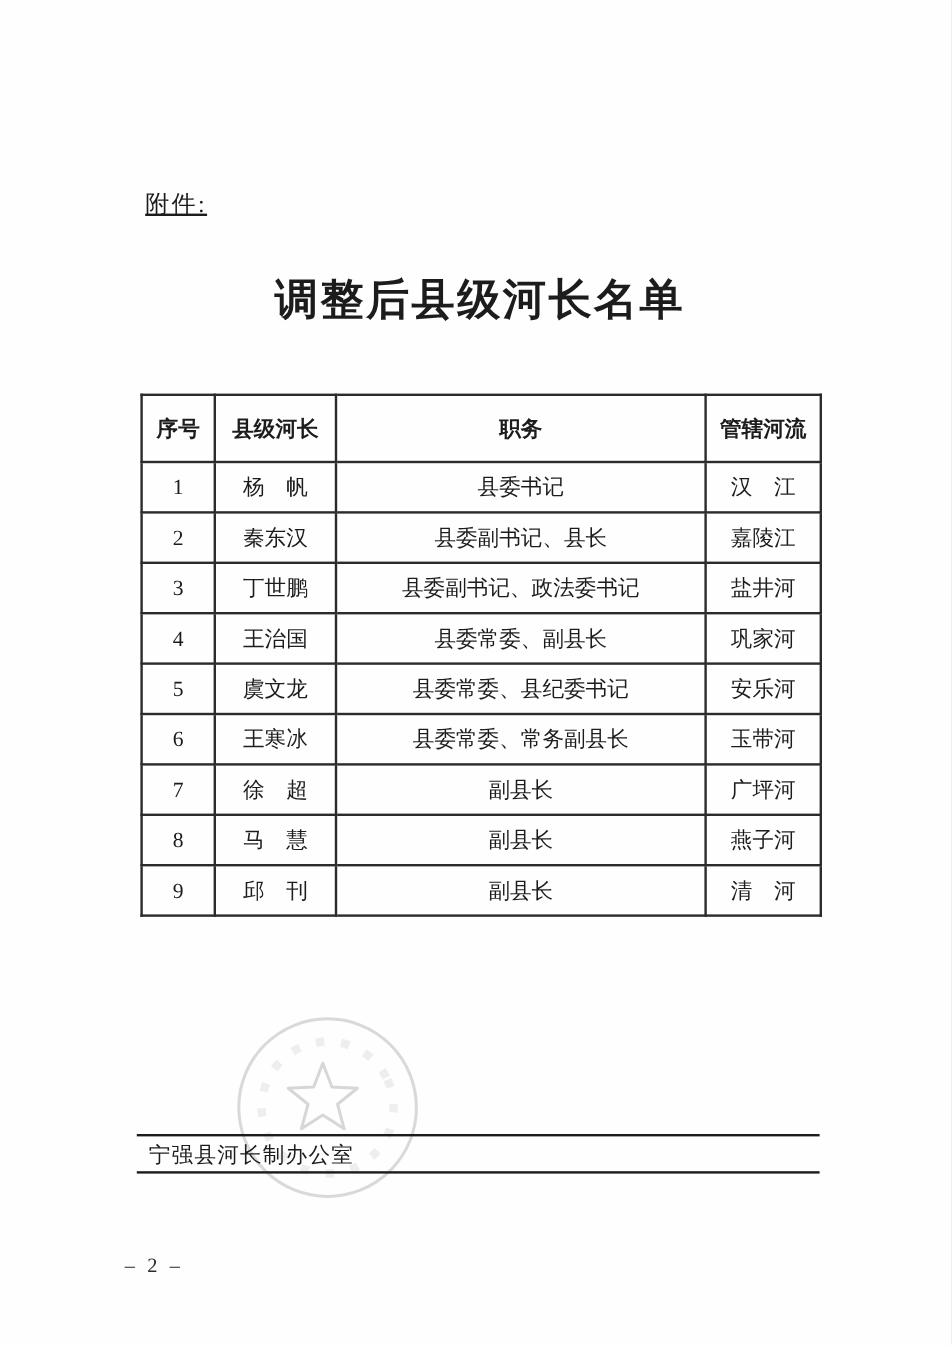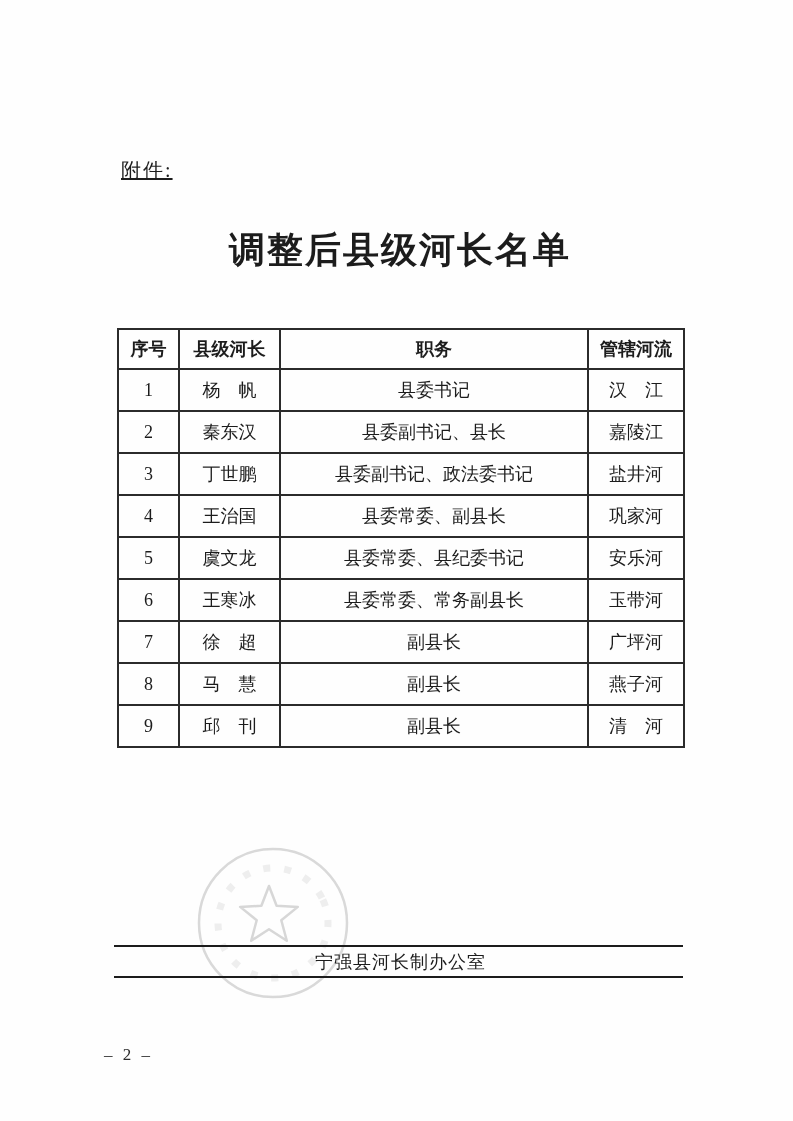--- a/index.html
+++ b/index.html
@@ -43,42 +43,42 @@
     font-size:18px;
   }
   .doc-table th,.doc-table td{
     border:2px solid #2b2b2b;
     text-align:center;
     vertical-align:middle;
     padding:0 2px;
     overflow:hidden;
     white-space:nowrap;
   }
-  .doc-table thead tr{height:40px;}
+  .doc-table thead tr{height:56px;}
   .doc-table tbody tr{height:42px;}
   .doc-table th{
     font-family:"Liberation Sans","DejaVu Sans",sans-serif;
     font-weight:bold;
     font-size:18px;
   }
   .seal{
     position:absolute;
     left:194px;top:844px;
     width:158px;height:158px;
     pointer-events:none;
   }
   .footer-band{
     position:absolute;
     left:114px;top:945px;
     width:569px;height:33px;
     border-top:2px solid #1c1c1c;
     border-bottom:2px solid #1c1c1c;
     display:flex;
     align-items:center;
-    justify-content:center;
+    justify-content:flex-start;
     padding:0 6px 0 10px;
     box-sizing:border-box;
     font-size:18px;
   }
   .footer-issuer{letter-spacing:1px;}
   .footer-date{letter-spacing:1px;}
   .page-number{
     position:absolute;
     left:104px;top:1045px;
     font-size:17px;

